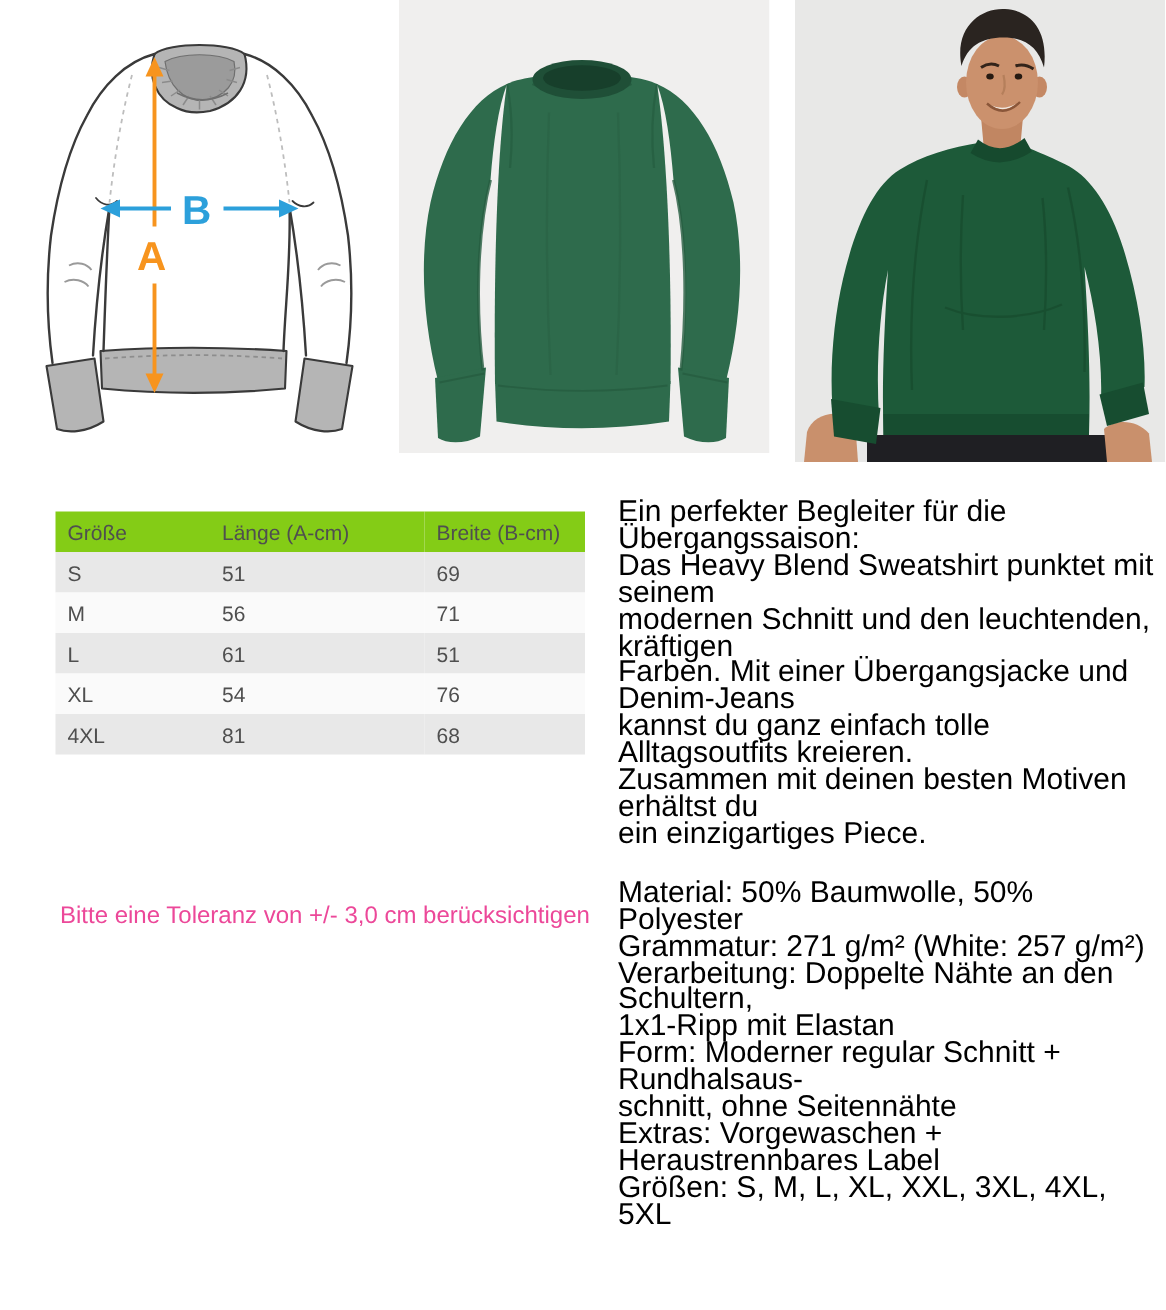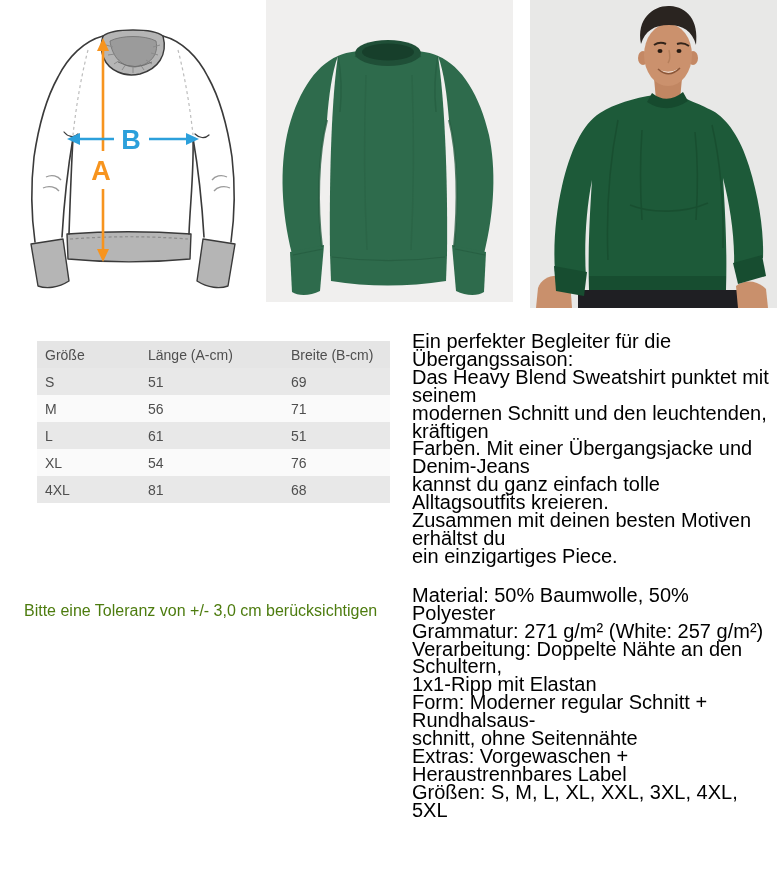--- a/index.html
+++ b/index.html
@@ -14,26 +14,26 @@
   .fig-model{left:530px;top:0;width:247px;height:308px;}
 
   table.size-table{
     position:absolute;left:37px;top:341px;width:353px;
     border-collapse:collapse;table-layout:fixed;
   }
   .size-table th,.size-table td{
     height:27px;font-size:14px;font-weight:400;text-align:left;
     padding:0 0 0 8px;color:#4f4f4f;vertical-align:middle;white-space:nowrap;
   }
-  .size-table thead tr{background:#e5e5e5;}
+  .size-table thead tr{background:#84cc16;}
   .size-table tbody tr:nth-child(odd){background:#e8e8e8;}
   .size-table tbody tr:nth-child(even){background:#fafafa;}
 
   .tolerance{
-    position:absolute;left:24px;top:602px;font-size:16px;color:#4d7c0f;white-space:nowrap;
+    position:absolute;left:40px;top:602px;font-size:16px;color:#ec4899;white-space:nowrap;
   }
   .description{
     position:absolute;left:412px;top:333px;width:362px;
     font-size:20px;line-height:17.9px;color:#000000;
   }
   .description p{margin:0 0 21px 0;white-space:pre-line;}
   .description p:last-child{margin-bottom:0;}
 </style>
 </head>
 <body>

